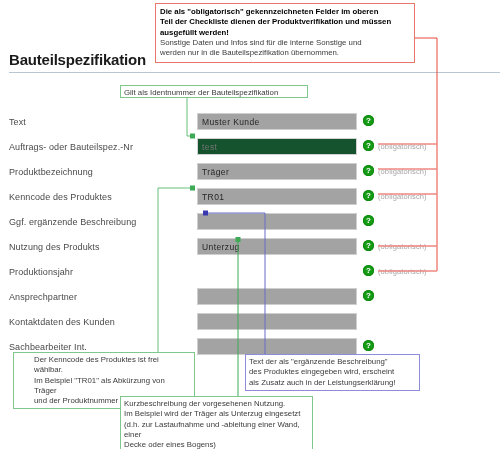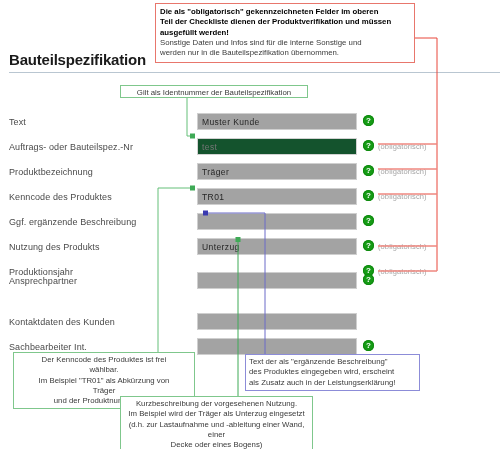--- a/index.html
+++ b/index.html
@@ -106,21 +106,21 @@
   .note {
     position: absolute;
     box-sizing: border-box;
     background: #ffffff;
     font-size: 7.8px;
     line-height: 10.3px;
     color: #3a3a3a;
     padding: 2px 3px;
   }
   .note-red   { border: 1px solid #e8766c; }
-  .note-green { border: 1px solid #7fc78c; text-align: center; }
+  .note-green { border: 1px solid #7fc78c; }
   .note-blue  { border: 1px solid #8c8cd8; }
   .note .strong-line {
     font-weight: bold;
     color: #000000;
     font-size: 7.8px;
     line-height: 10.3px;
   }
   .note .sub-line { color: #3a3a3a; }
 
   #note-warning {
@@ -194,21 +194,21 @@
         <div class="field-label">Nutzung des Produkts</div>
         <input type="text" class="field-input" value="Unterzug" style="">
         <div class="help-icon">?</div>
         <div class="oblig-label">(obligatorisch)</div>
       </div>
       <div class="form-row" style="top: 263px;">
         <div class="field-label">Produktionsjahr</div>
         <div class="help-icon">?</div>
         <div class="oblig-label">(obligatorisch)</div>
       </div>
-      <div class="form-row" style="top: 272px;">
+      <div class="form-row" style="top: 288px;">
         <div class="field-label">Ansprechpartner</div>
         <input type="text" class="field-input" value="" style="">
         <div class="help-icon">?</div>
       </div>
       <div class="form-row" style="top: 313px;">
         <div class="field-label">Kontaktdaten des Kunden</div>
         <input type="text" class="field-input" value="" style="">
       </div>
       <div class="form-row" style="top: 338px; padding-left: 19px;">
         <div class="field-label">Sachbearbeiter Int.</div>

